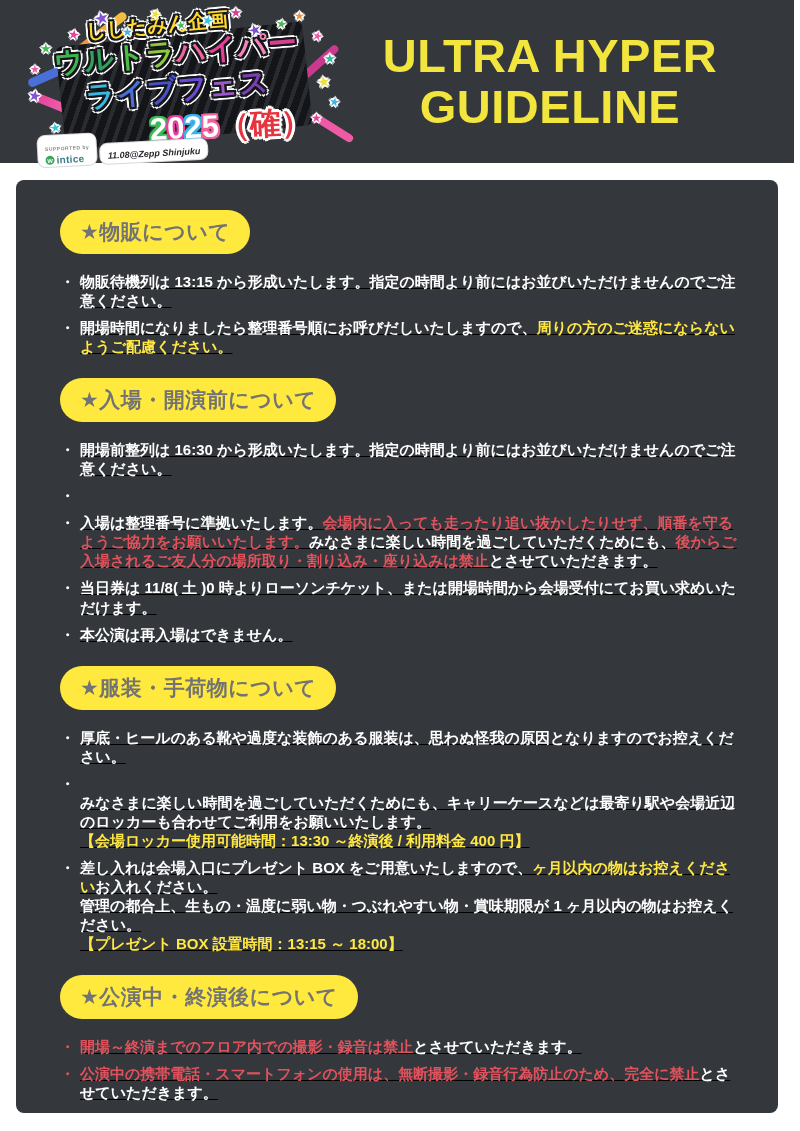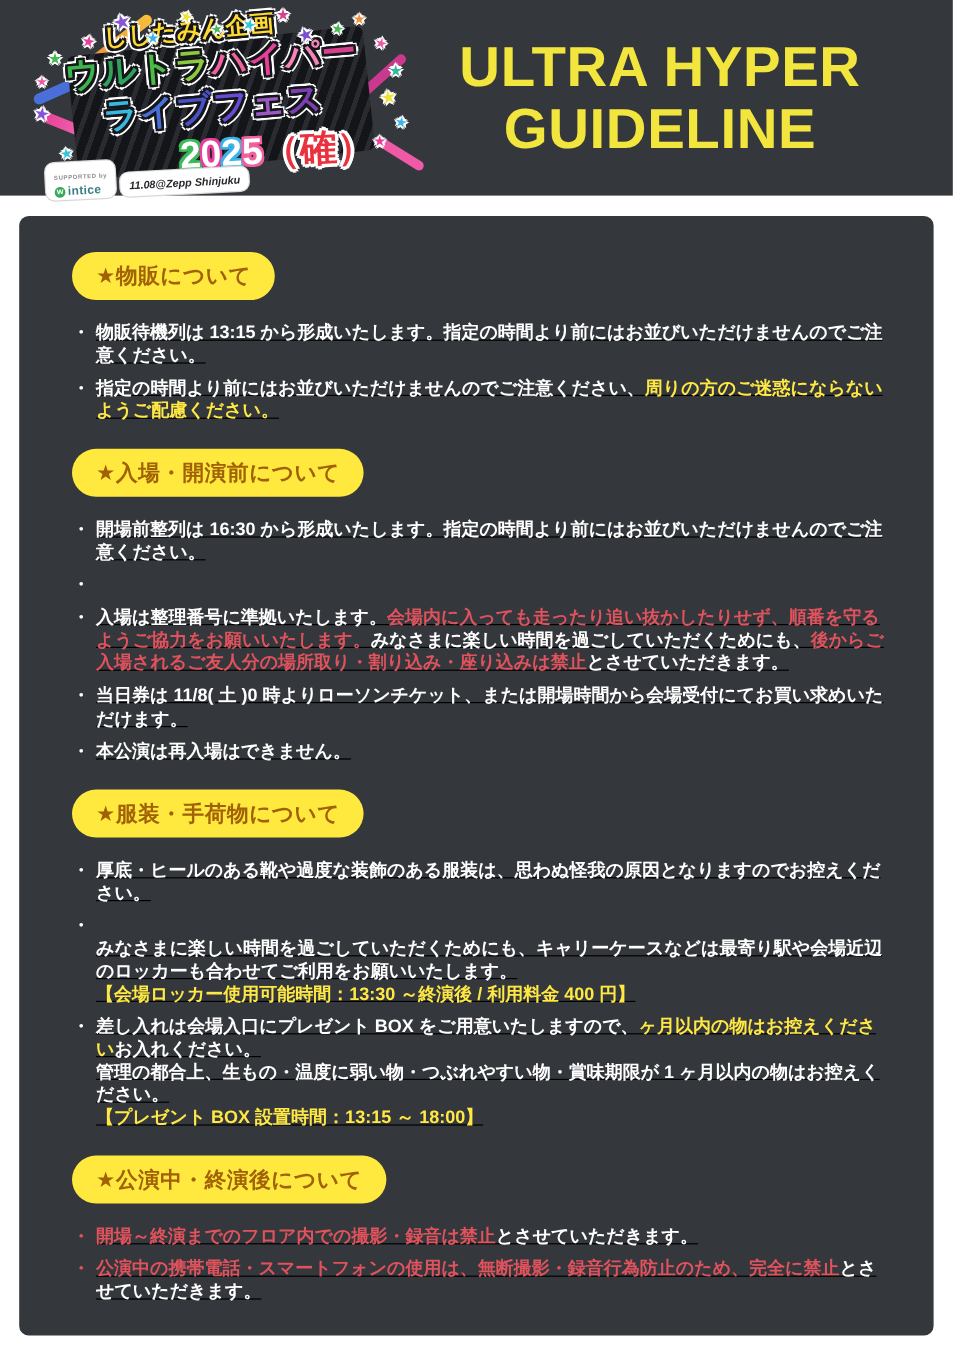--- a/index.html
+++ b/index.html
@@ -43,21 +43,21 @@
   .event-info{font-size:9px;font-weight:bold;font-style:italic;color:#26272c;white-space:nowrap;}
   .logo-star{position:absolute;line-height:1;
              text-shadow:-2px 0 0 #fff,2px 0 0 #fff,0 -2px 0 #fff,0 2px 0 #fff,
                          -1px -1px 0 #fff,1px -1px 0 #fff,-1px 1px 0 #fff,1px 1px 0 #fff;}
 
   
   .card{position:absolute;left:16px;top:180px;width:762px;height:933px;background:#34373c;
         border-radius:8px;box-sizing:border-box;padding:30px 40px 0 44px;overflow:hidden;}
   .section{margin-bottom:22px;}
   .pill-row{margin-bottom:18px;}
-  .pill{display:inline-block;background:#ffe93e;color:#a16207;font-weight:bold;font-size:18px;
+  .pill{display:inline-block;background:#ffe93e;color:#737373;font-weight:bold;font-size:21px;
         padding:8px 20px;border-radius:30px;letter-spacing:.5px;}
   .bullet{display:flex;margin-bottom:8px;font-size:15px;font-weight:bold;line-height:1.27;}
   .marker{flex:none;width:20px;}
   .btext{flex:1;text-decoration:underline;}
   .seg-w{color:#ffffff;}
   .seg-r{color:#e0525c;}
   .seg-y{color:#ffe843;}
 </style>
 </head>
 <body>
@@ -127,21 +127,21 @@
 <div class="card">
   <div id="sections-root">
       <div class="section">
         <div class="pill-row"><span class="pill">★物販について</span></div>
         <div class="bullet">
           <span class="marker seg-w">・</span>
           <span class="btext"><span class="seg-w">物販待機列は 13:15 から形成いたします。指定の時間より前にはお並びいただけませんのでご注意ください。</span></span>
         </div>
         <div class="bullet">
           <span class="marker seg-w">・</span>
-          <span class="btext"><span class="seg-w">指定の時間より前にはお並びいただけませんのでご注意ください、</span><span class="seg-y">周りの方のご迷惑にならないようご配慮ください。</span></span>
+          <span class="btext"><span class="seg-w">開場時間になりましたら整理番号順にお呼びだしいたしますので、</span><span class="seg-y">周りの方のご迷惑にならないようご配慮ください。</span></span>
         </div>
       </div>
       <div class="section">
         <div class="pill-row"><span class="pill">★入場・開演前について</span></div>
         <div class="bullet">
           <span class="marker seg-w">・</span>
           <span class="btext"><span class="seg-w">開場前整列は 16:30 から形成いたします。指定の時間より前にはお並びいただけませんのでご注意ください。</span></span>
         </div>
         <div class="bullet">
           <span class="marker seg-w">・</span>

